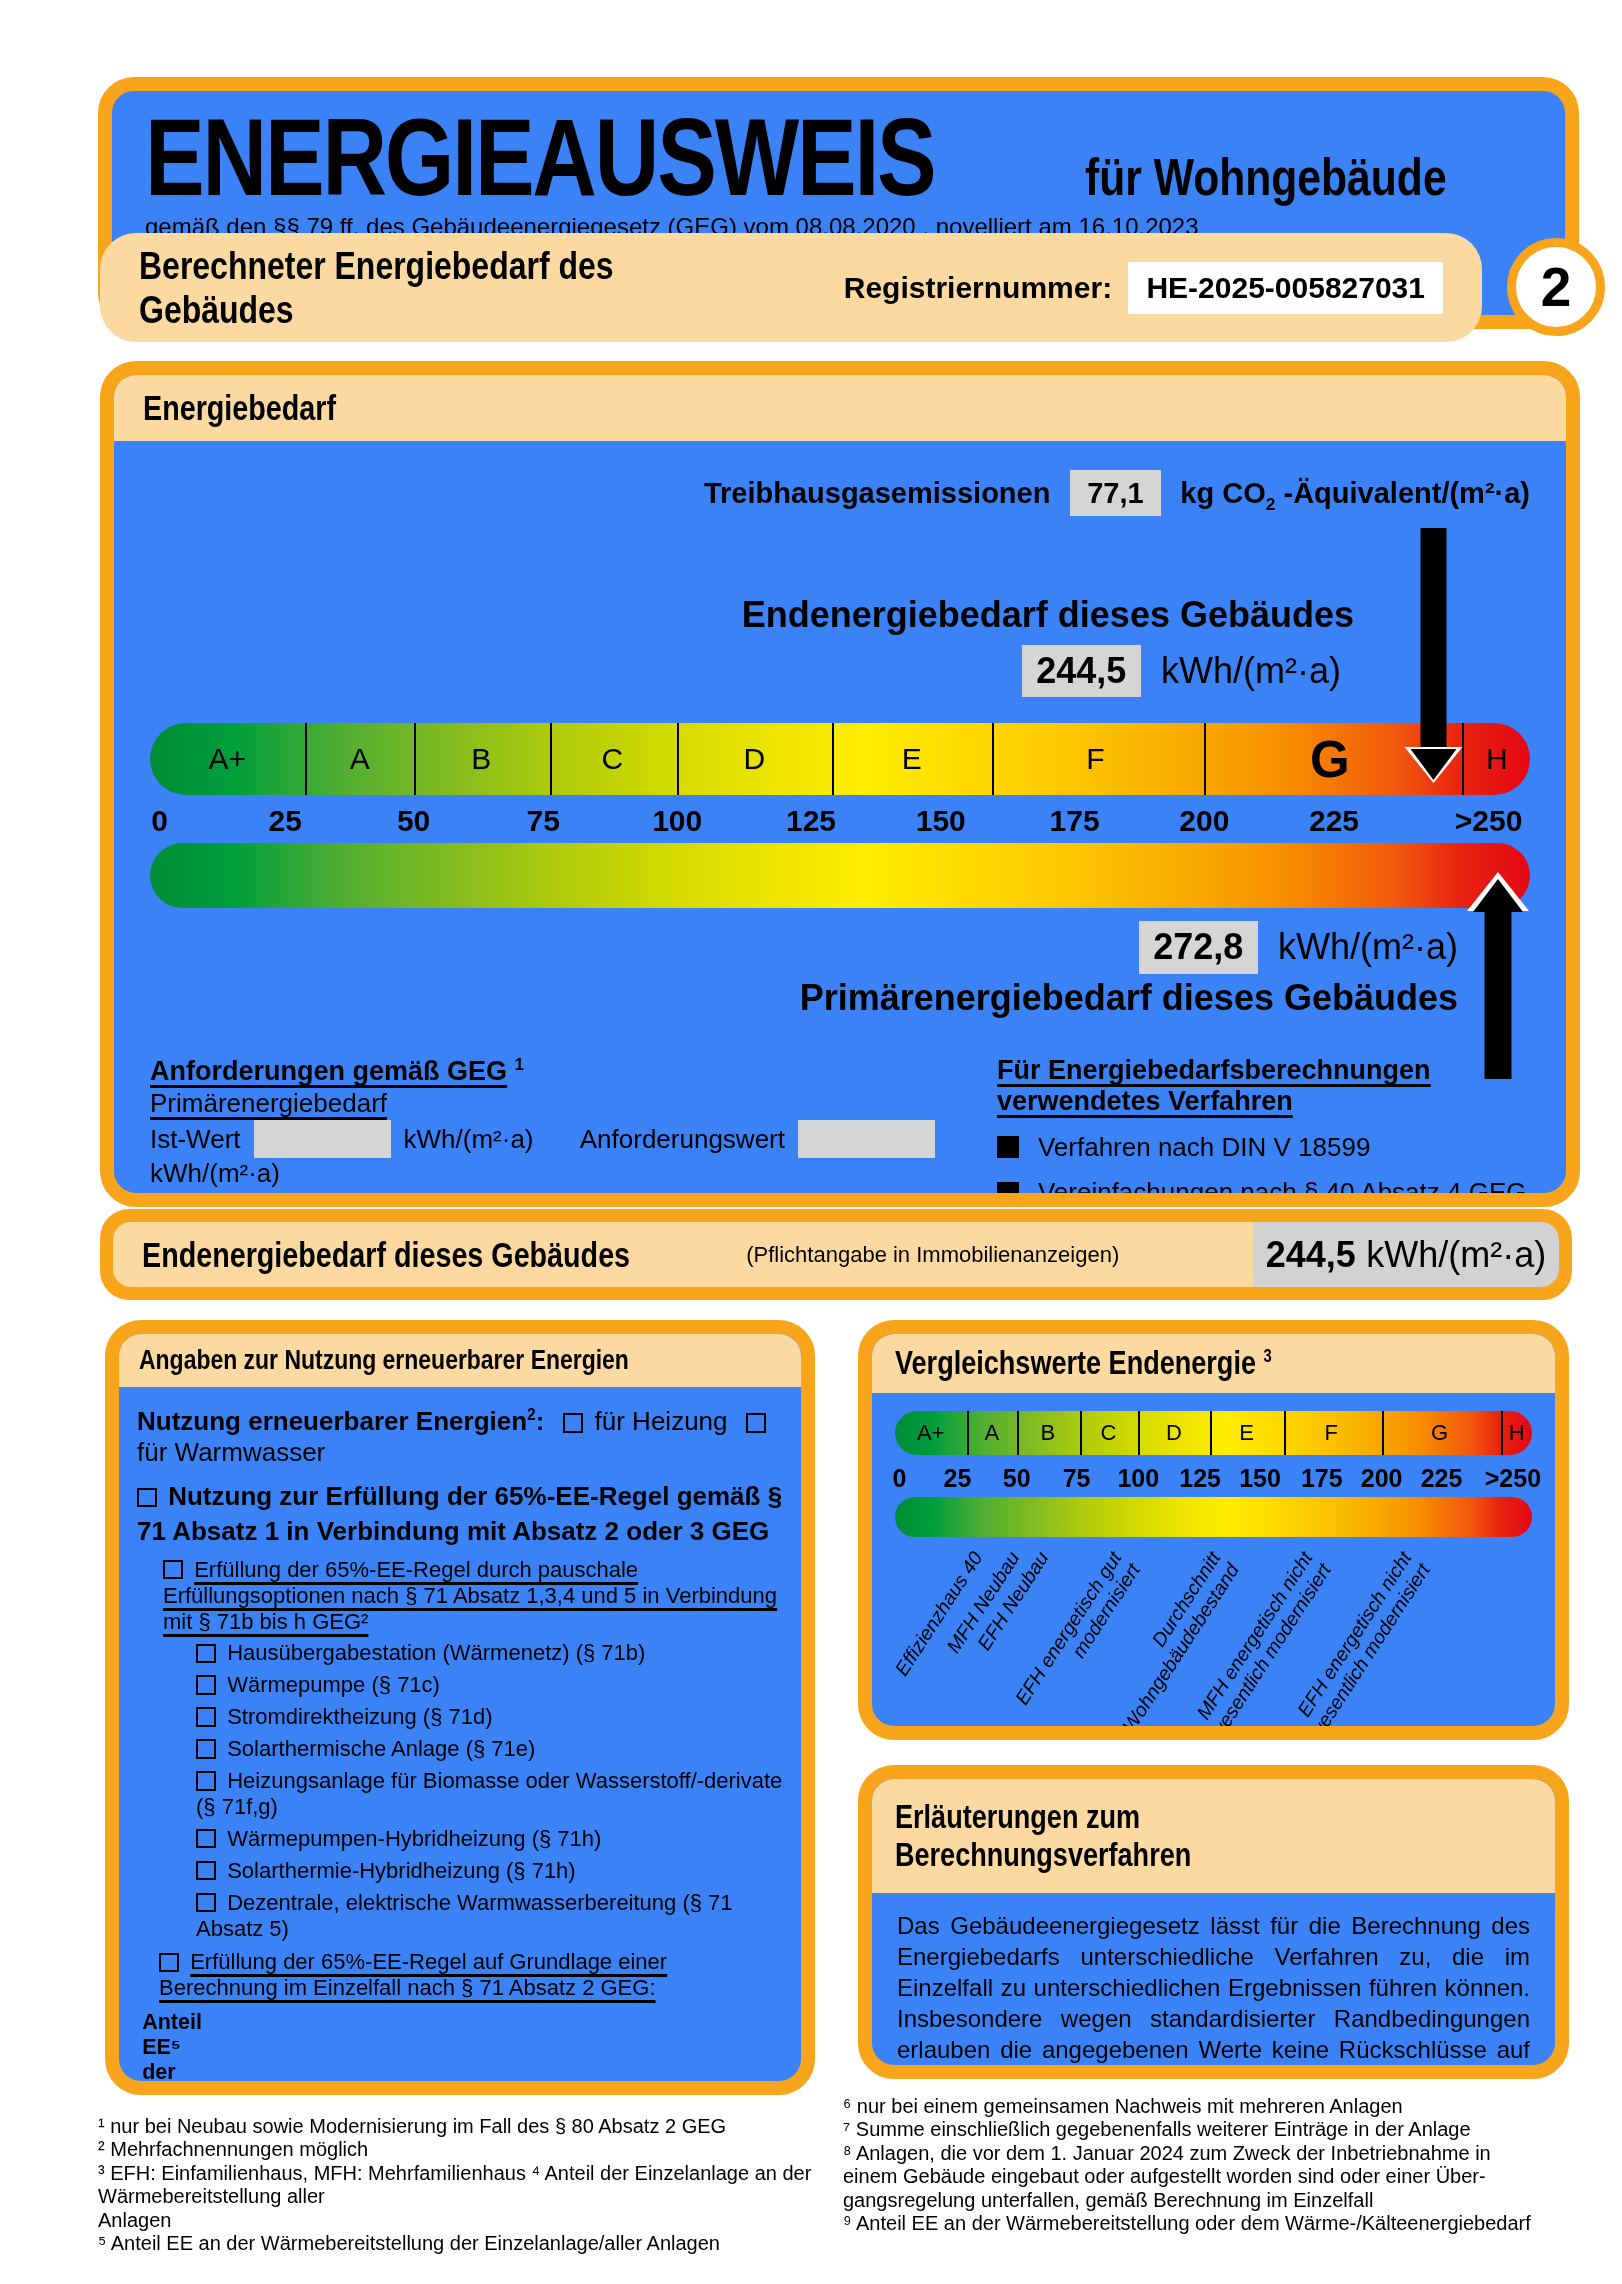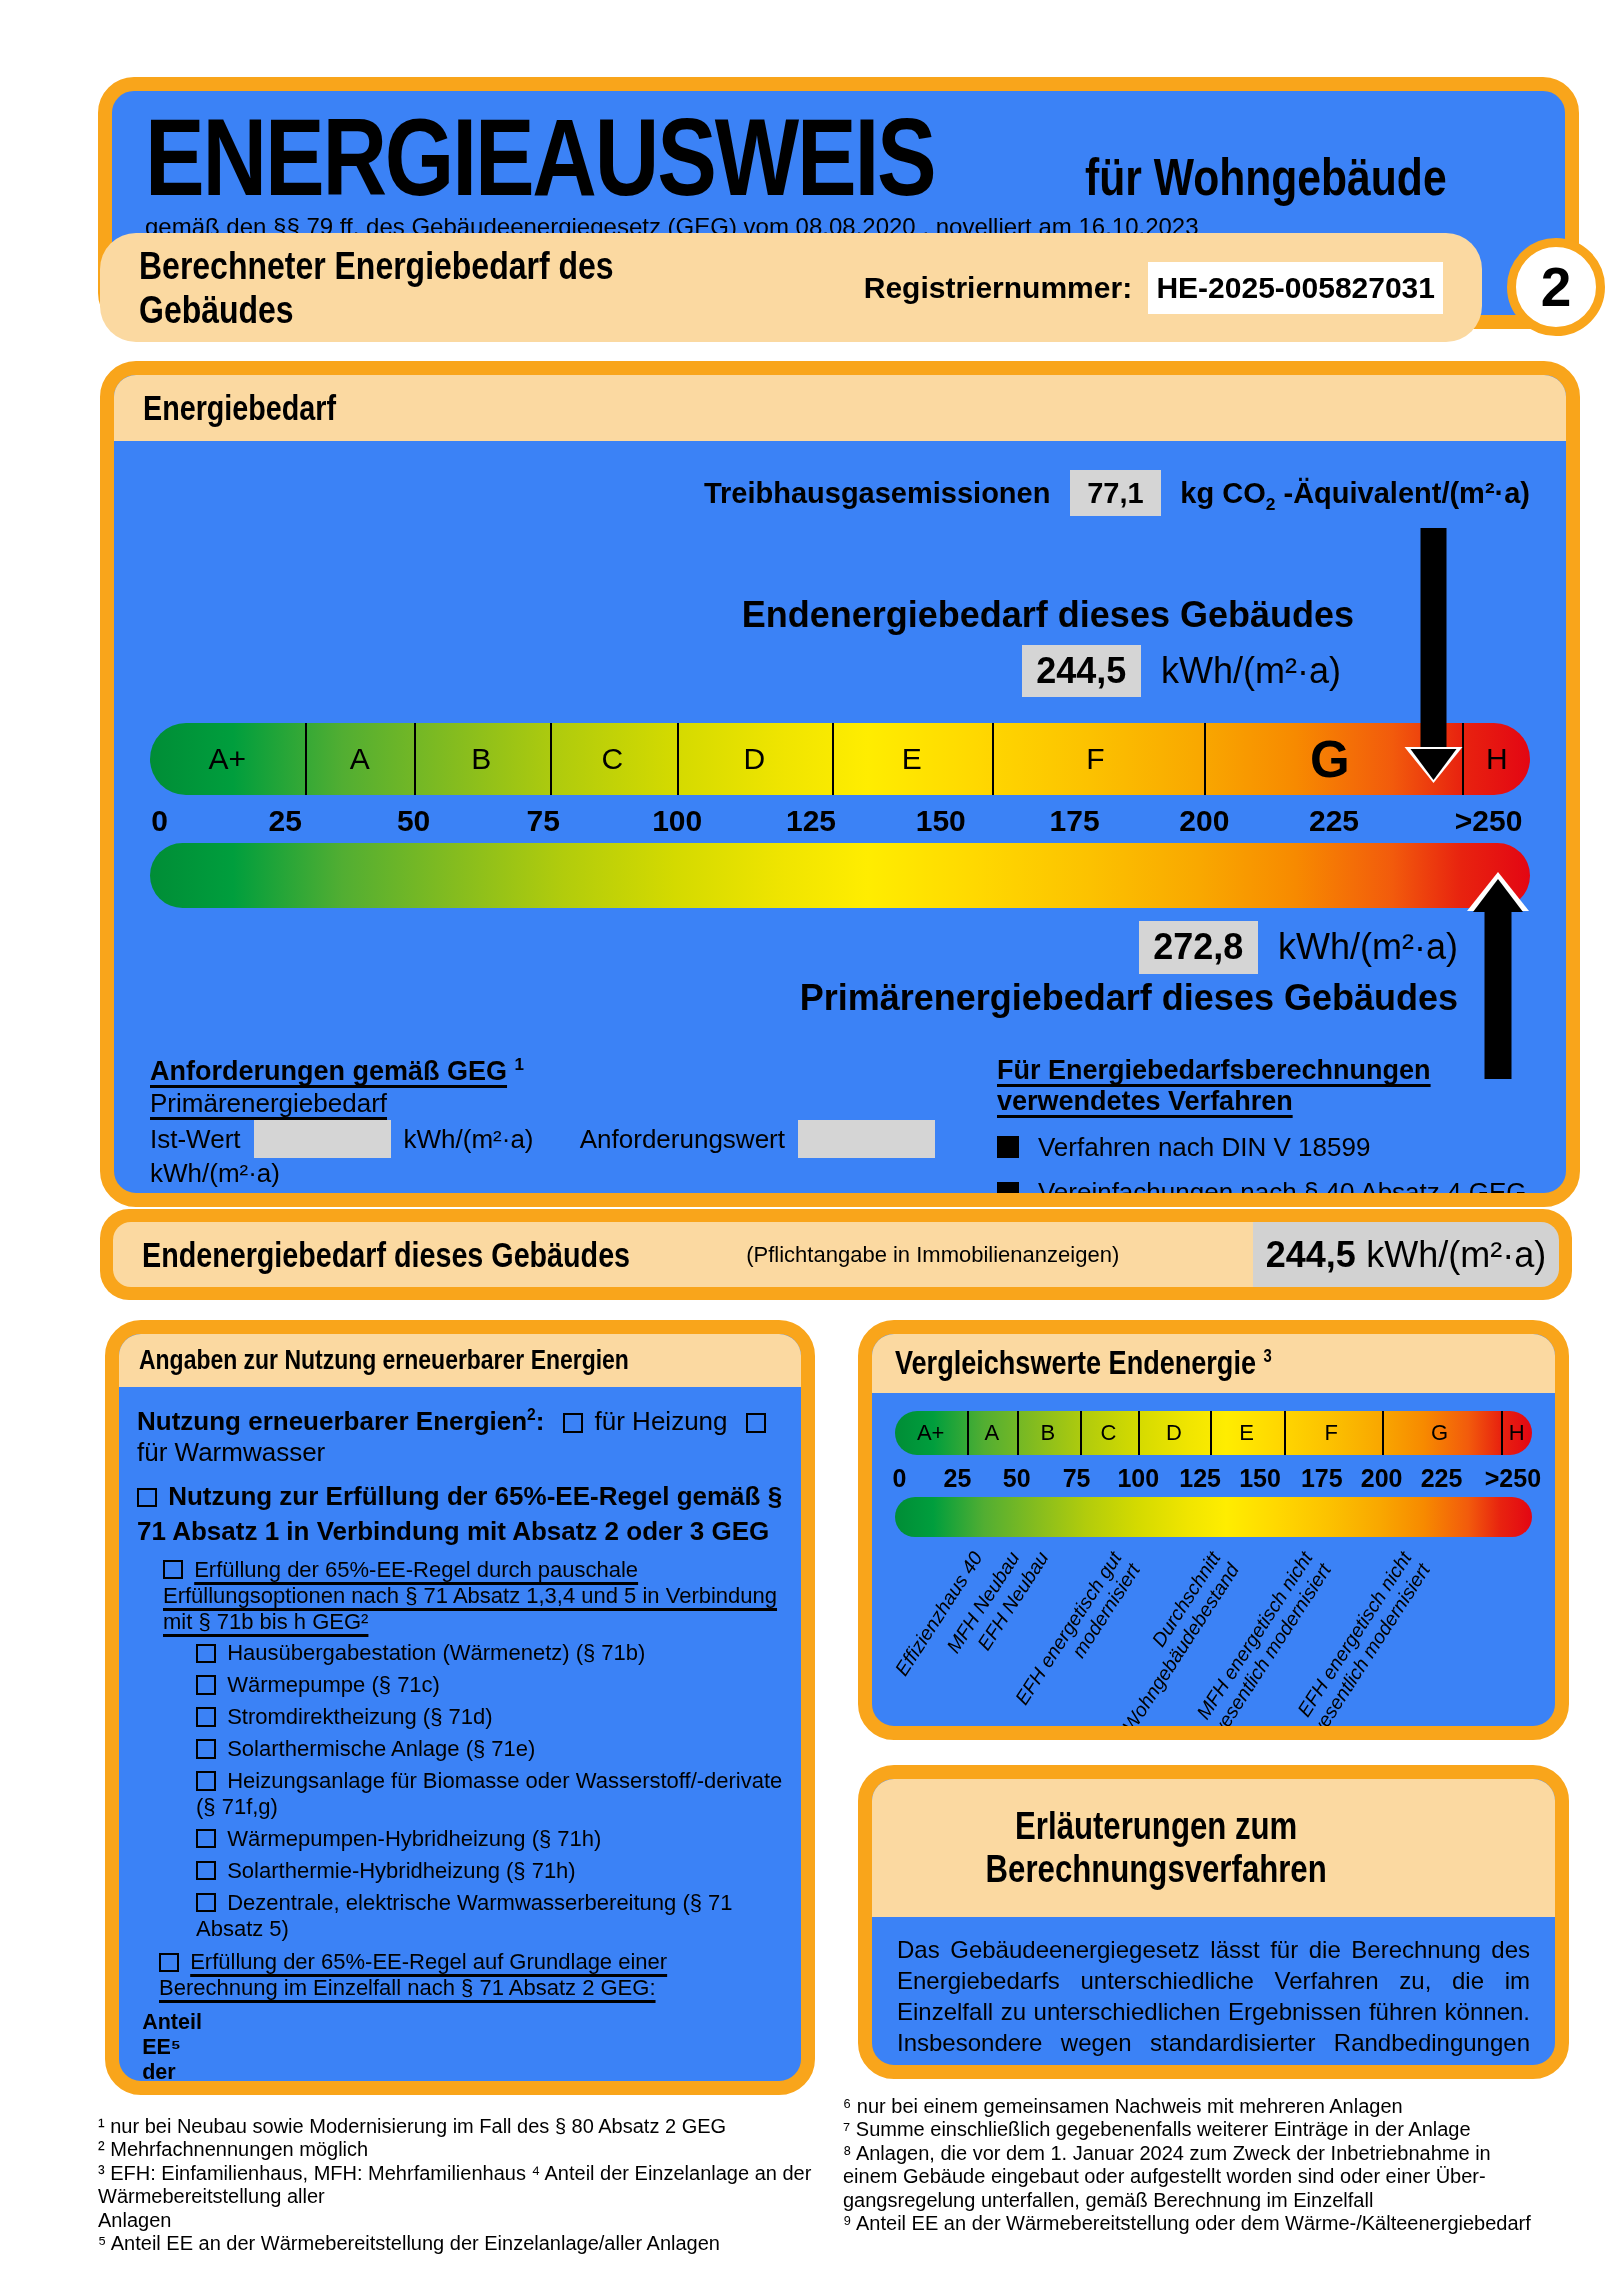--- a/index.html
+++ b/index.html
@@ -15,21 +15,21 @@
   .hdr-inner{padding:11.7px 33px 0 33px;}
   .hdr-big{font-size:109px;font-weight:bold;letter-spacing:-2.6px;line-height:1.0;}
   .hdr-mid{font-size:52px;font-weight:bold;margin-left:-26px;}
   .hdr-law{font-size:24px;margin-top:1.3px;}
 
   
   .banner1{position:absolute;left:100px;top:233px;width:1382px;height:109px;background:#FBD9A1;border-radius:36px;
     display:flex;align-items:center;padding:0 39px;box-sizing:border-box;}
   .banner1 .t{font-size:39px;font-weight:bold;flex:1;}
   .banner1 .reg{font-size:30px;font-weight:bold;margin-right:16.3px;}
-  .regbox{background:#fff;font-size:30px;font-weight:bold;padding:9px 8px;}
+  .regbox{background:#fff;font-size:30px;font-weight:bold;padding:9px 18px;}
   .pagecircle{position:absolute;left:1507px;top:238px;width:98px;height:98px;border-radius:50%;
     border:9.8px solid #F9A51B;background:#fff;box-sizing:border-box;display:flex;align-items:center;justify-content:center;
     font-size:55px;font-weight:bold;}
 
   
   .ebx-content{padding:0 36px;position:relative;}
   .ghgline{margin-top:29px;text-align:right;font-size:29px;font-weight:bold;}
   .graybox{background:#D5D5D5;display:inline-block;}
   .ghgval{padding:6.5px 17px;margin:0 11.7px;}
   sub.u{font-size:60%;}
@@ -323,21 +323,21 @@
 Wohngebäudebestand</div>
       <div class="mlabel" style="left:calc(63.5% - 273px);">MFH energetisch nicht
 wesentlich modernisiert</div>
       <div class="mlabel" style="left:calc(79.0% - 273px);">EFH energetisch nicht
 wesentlich modernisiert</div>
     </div>
   </div>
 </div>
 
 <div class="obox" style="left:858px;top:1765px;width:711px;height:314px;">
-  <div class="ohead" style="font-size:38px;padding:26px 23px;text-align:center;"><span class="cond">Erläuterungen zum Berechnungsverfahren</span></div>
+  <div class="ohead" style="font-size:33px;padding:19px 23px;"><span class="cond">Erläuterungen zum Berechnungsverfahren</span></div>
   <div class="exp-body">
     <span>Das Gebäudeenergiegesetz lässt für die Berechnung des Energiebedarfs unterschiedliche Verfahren zu, die im Einzelfall zu unterschiedlichen Ergebnissen führen können. Insbesondere wegen standardisierter Randbedingungen erlauben die angegebenen Werte keine Rückschlüsse auf den tatsächlichen Energieverbrauch. Die ausgewiesenen Bedarfswerte der Skala sind spezifische Werte nach dem GEG pro Quadratmeter Gebäudenutzfläche (A</span>
   </div>
 </div>
 
 <div class="footnotes" style="left:98px;top:2115px;width:742px;">
   <div class="fn">¹ nur bei Neubau sowie Modernisierung im Fall des § 80 Absatz 2 GEG</div>
   <div class="fn">² Mehrfachnennungen möglich</div>
   <div class="fn">³ EFH: Einfamilienhaus, MFH: Mehrfamilienhaus ⁴ Anteil der Einzelanlage an der Wärmebereitstellung aller
 Anlagen</div>

